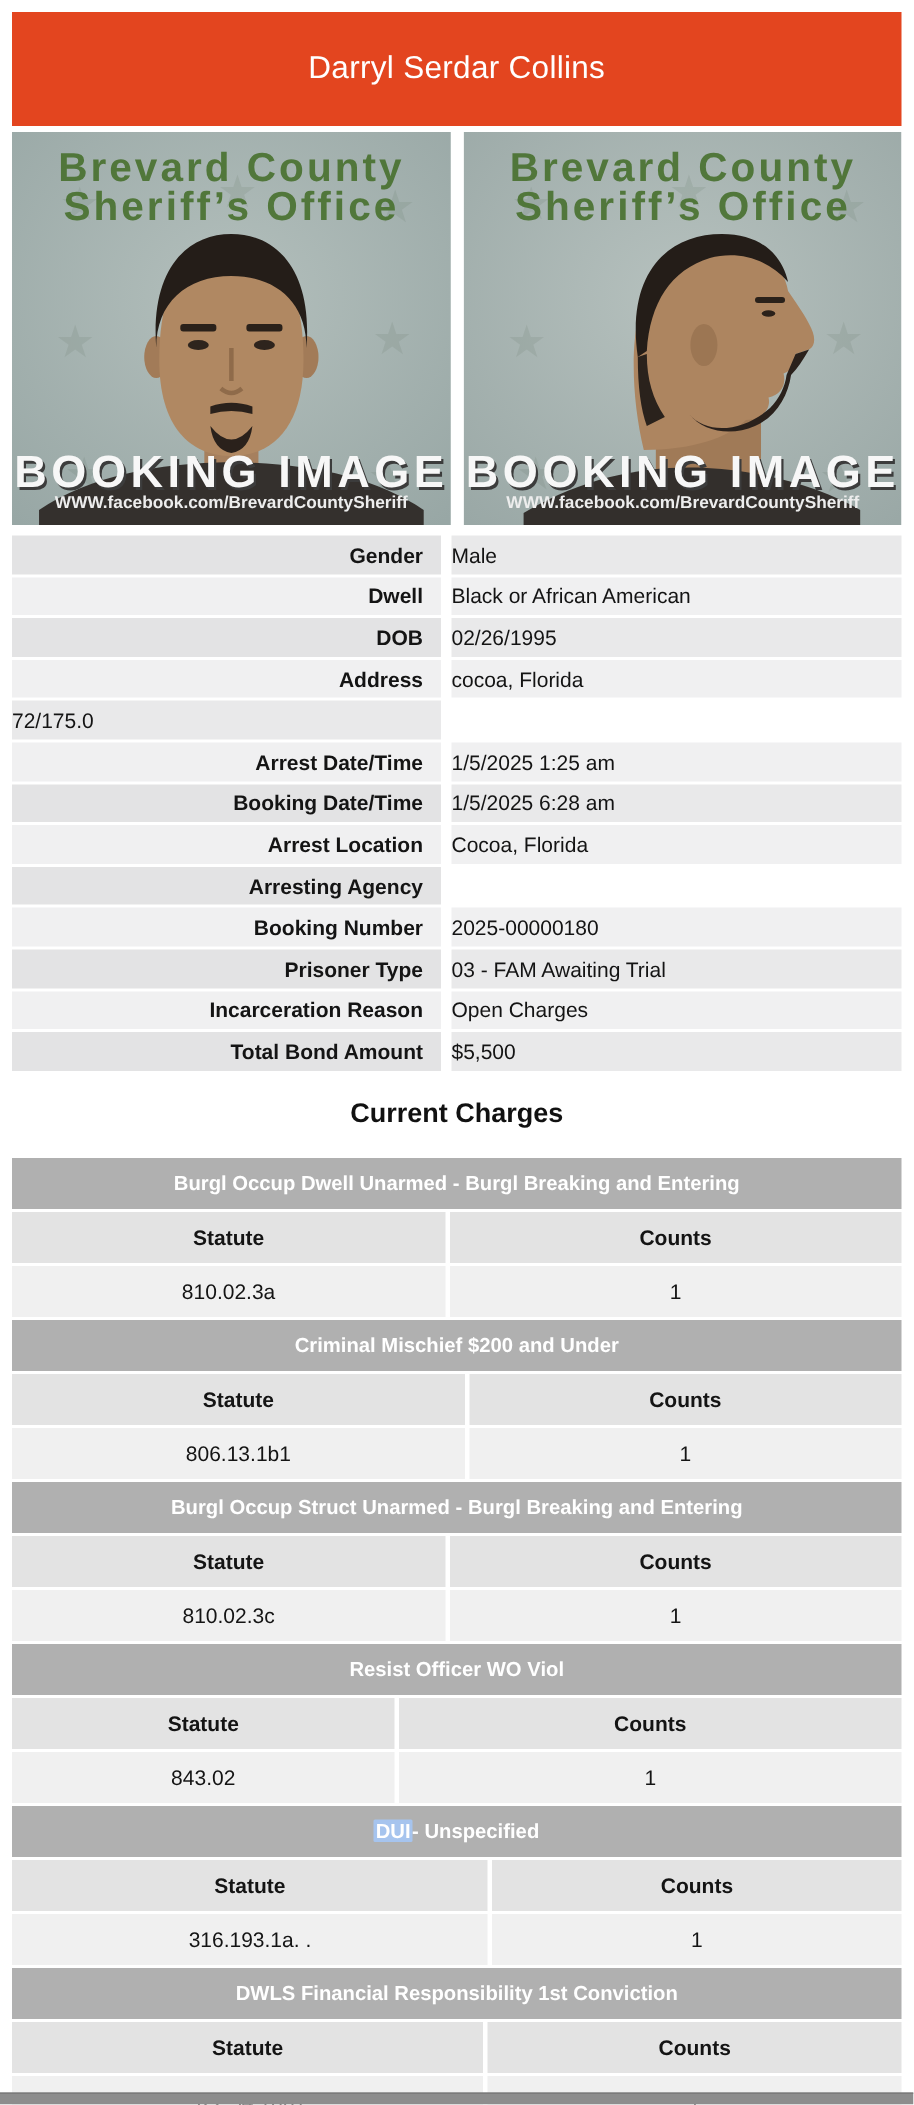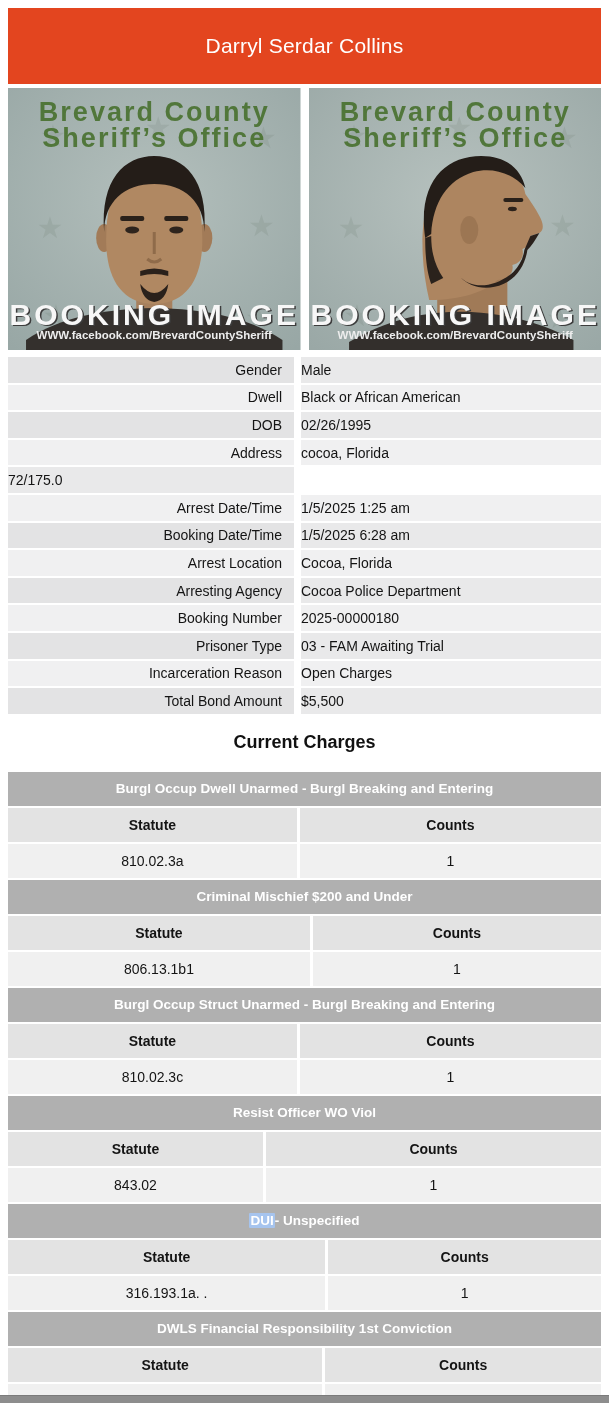--- a/index.html
+++ b/index.html
@@ -25,21 +25,21 @@
   .mugshot svg{display:block;width:100%;height:100%;}
 
   
   .details{margin-top:7px;}
   .detail-row{
     display:grid;grid-template-columns:286px 1fr;column-gap:7px;
     height:25.6px;margin-bottom:2px;font-size:14px;color:#141414;
   }
   .detail-label{
     display:flex;align-items:center;justify-content:flex-end;
-    font-weight:normal;padding-right:12px;
+    font-weight:bold;padding-right:12px;
   }
   .detail-value{display:flex;align-items:center;}
   .detail-row:nth-child(odd) .detail-label{background:#e3e3e4;}
   .detail-row:nth-child(odd) .detail-value{background:#e9e9ea;}
   .detail-row:nth-child(even) .detail-label{background:#f0f0f1;}
   .detail-row:nth-child(even) .detail-value{background:#f0f0f1;}
 
   
   .charges-title{
     text-align:center;font-size:18px;font-weight:bold;color:#111;
@@ -212,21 +212,20 @@
     <div class="detail-value">1/5/2025 6:28 am</div>
   </div>
 
   <div class="detail-row">
     <div class="detail-label">Arrest Location</div>
     <div class="detail-value">Cocoa, Florida</div>
   </div>
 
   <div class="detail-row">
     <div class="detail-label">Arresting Agency</div>
-    <div class="detail-value">Cocoa Police Department</div>
   </div>
 
   <div class="detail-row">
     <div class="detail-label">Booking Number</div>
     <div class="detail-value">2025-00000180</div>
   </div>
 
   <div class="detail-row">
     <div class="detail-label">Prisoner Type</div>
     <div class="detail-value">03 - FAM Awaiting Trial</div>

